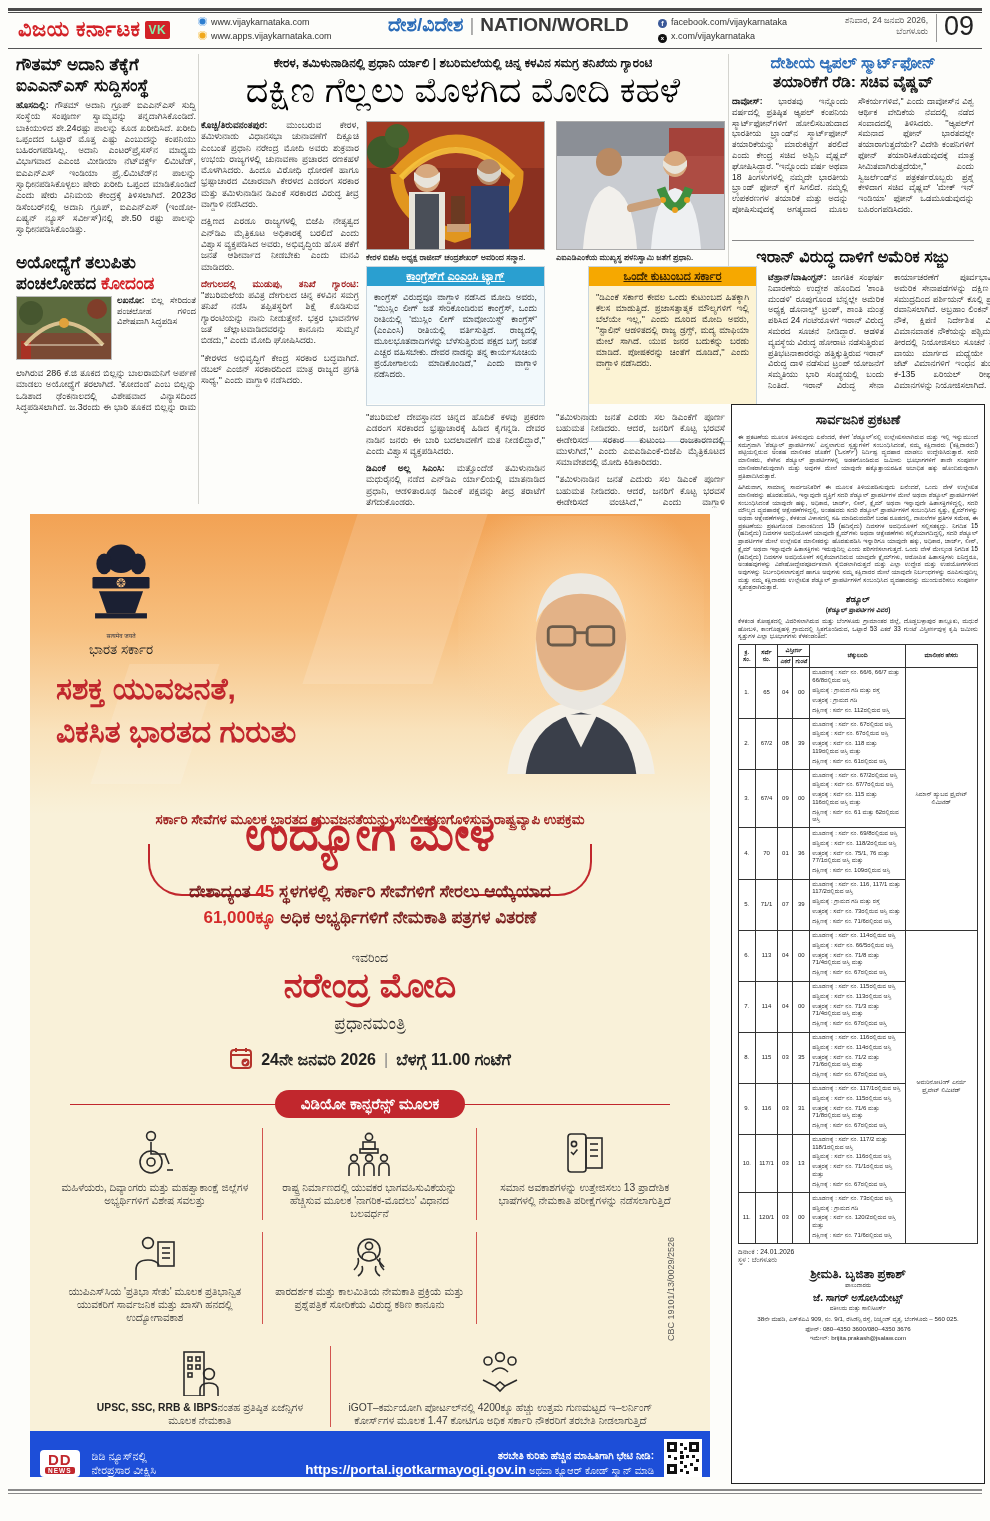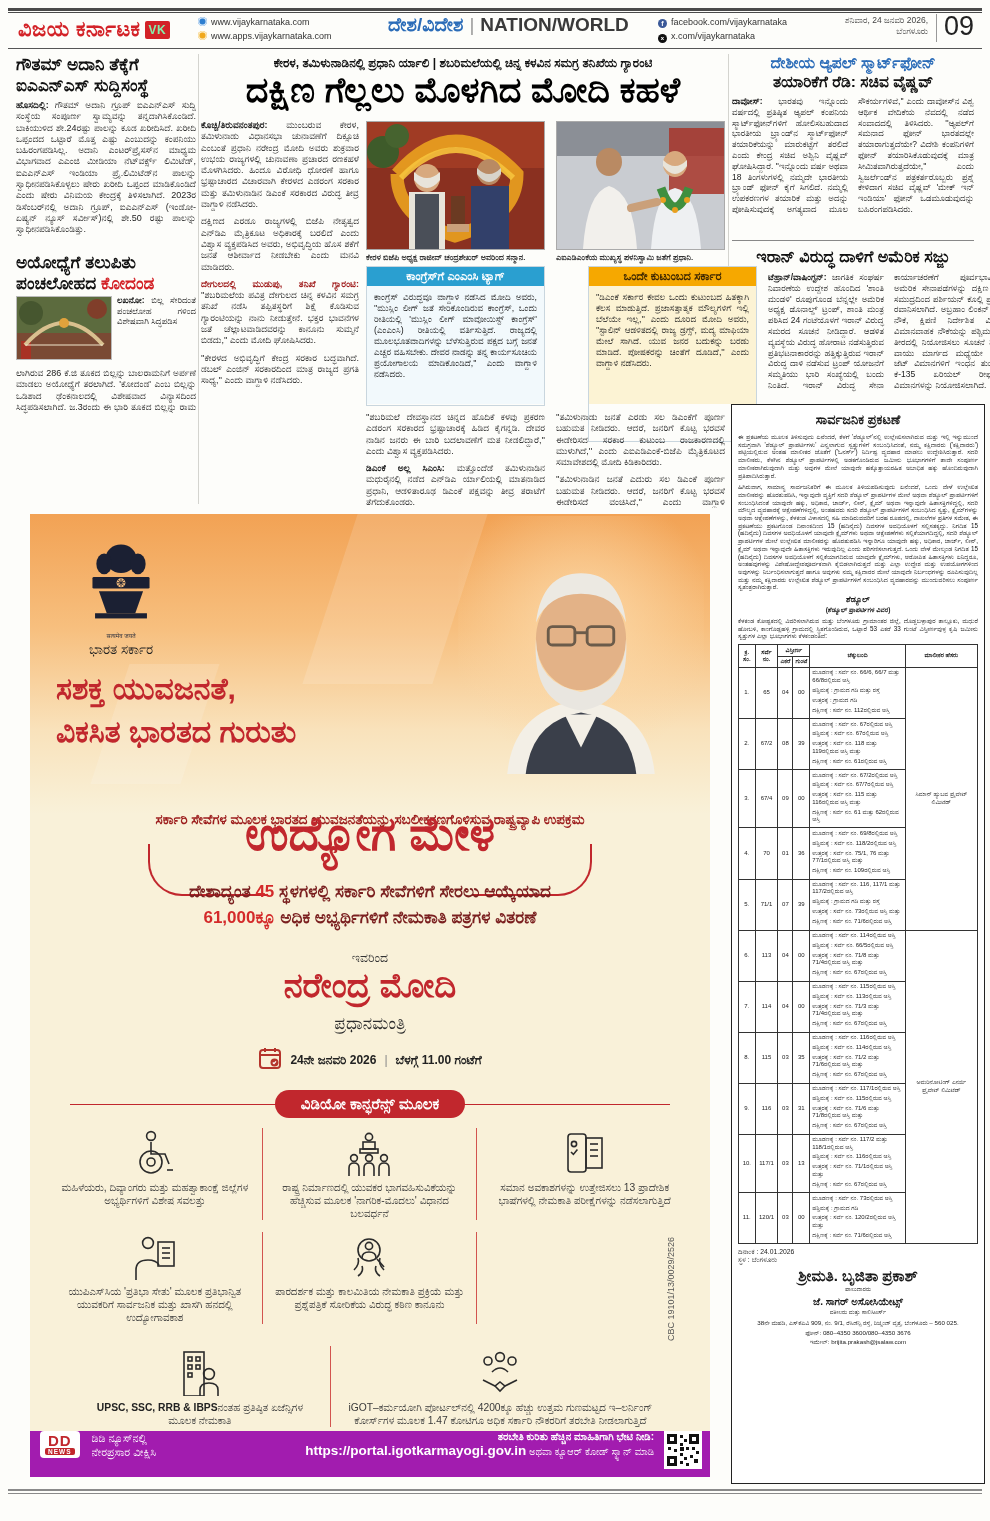--- a/index.html
+++ b/index.html
@@ -38,32 +38,32 @@
   #l-a1-b { left:16px; top:100px; width:180px; height:148px; }
   #l-a2-h { left:16px; top:252px; width:180px; }
   .red-word { color:#d32227; }
   #l-a2-photo { left:16px; top:296px; width:96px; height:64px; border:1px solid #bbb; }
   #l-a2-side { left:117px; top:295px; width:79px; height:70px; font-size:8.5px; line-height:10.5px; }
   #l-a2-b { left:16px; top:368px; width:180px; height:46px; }
   .lead { font-weight:bold; }
 
   
   #m-kicker { left:200px; top:56px; width:526px; font-size:12px; font-weight:bold; color:#111; text-align:center; }
-  #m-headline { left:198px; top:70px; width:530px; font-size:35px; font-weight:bold; line-height:40px; text-align:center; color:#000; }
+  #m-headline { left:198px; top:70px; width:530px; font-size:35px; font-weight:normal; line-height:40px; text-align:center; color:#000; }
   #m-c1 { left:201px; top:120px; width:158px; height:388px; }
   #m-c1 p, #m-c2b p, #m-c3b p { margin-bottom:6px; }
   .sublead { font-weight:bold; color:#a01d1d; }
   #m-photo1 { left:366px; top:121px; width:179px; height:129px; }
   #m-photo2 { left:556px; top:121px; width:169px; height:129px; }
   .photo { border:1px solid #aaa; overflow:hidden; }
   .caption { font-size:8px; font-weight:bold; color:#333; line-height:10px; }
   #m-cap1 { left:366px; top:253px; width:179px; }
   #m-cap2 { left:556px; top:253px; width:169px; }
   .subbox { border:1px solid #c9d6de; }
-  .subbox .bx-h { font-size:11.5px; font-weight:bold; text-align:center; padding:3px 0; }
+  .subbox .bx-h { font-size:11.5px; font-weight:bold; text-align:center; padding:3px 0;text-decoration:underline; }
   .subbox .bx-b { padding:6px 7px; font-size:8.8px; line-height:11px; }
   #m-box1 { left:366px; top:266px; width:179px; height:140px; }
   #m-box1 .bx-h { background:#2a9fd0; color:#fff; }
   #m-box1 .bx-b { background:#f2f9fc; height:118px; overflow:hidden; }
   #m-box2 { left:588px; top:266px; width:169px; height:176px; }
   #m-box2 .bx-h { background:#f6a800; color:#3c2600; }
   #m-box2 .bx-b { background:#fcf3d4; height:118px; overflow:hidden; }
   #m-c2b { left:366px; top:412px; width:179px; height:96px; }
   #m-c3b { left:556px; top:412px; width:169px; height:96px; }
 
@@ -83,21 +83,21 @@
   .n-sched { text-align:center; font-weight:bold; font-size:8px; margin:3px 0 1px; }
   .n-sched-sub { text-align:center; font-weight:bold; font-size:6.5px; margin-bottom:3px; }
   #n-table { width:100%; border-collapse:collapse; font-size:6px; line-height:7.4px; margin-top:2px; }
   #n-table th, #n-table td { border:0.5px solid #333; padding:1.5px 2px; vertical-align:middle; }
   #n-table th { font-weight:bold; text-align:center; }
   #n-table td { text-align:center; }
   #n-table td.bounds { text-align:left; }
   #n-table td.bounds div { margin-bottom:2.5px; }
   .n-foot { font-size:6.8px; margin-top:4px; }
   .n-sign { text-align:center; margin-top:3px; }
-  .n-sign .nm { font-weight:bold; font-size:15px; }
+  .n-sign .nm { font-weight:bold; font-size:12px; }
   .n-sign .rl { font-size:6px; margin:1px 0 3px; }
   .n-sign .firm { font-weight:bold; font-size:10px; }
   .n-sign .addr { font-size:6.2px; line-height:7.6px; margin-top:2px; }
 
   
   #ad { left:30px; top:514px; width:680px; height:963px; background:#f9f1d9; overflow:hidden; }
   #ad-grad { left:0; top:0; width:680px; height:300px;
      background:linear-gradient(180deg,#f2a254 0%,#f7bf7e 38%,#f9e2bb 72%,#f9f1d9 100%); }
   .ad-deco { position:absolute; background:rgba(255,255,255,.14); transform:skewX(-18deg); }
   #ad-emblem { left:52px; top:24px; width:78px; height:96px; }
@@ -112,37 +112,37 @@
   #orn-l { left:118px; border-right:none; border-top:none; border-radius:0 0 0 34px; }
   #orn-r { right:118px; border-left:none; border-top:none; border-radius:0 0 34px 0; }
   .orn-dot { position:absolute; top:313px; width:7px; height:7px; background:#c1272d; border-radius:50%; }
   #dot-l { left:242px; } #dot-r { right:242px; }
   .ad-desc { left:0; width:680px; text-align:center; font-size:17px; font-weight:bold; color:#7a1f1f; }
   #ad-desc1 { top:368px; } #ad-desc2 { top:394px; }
   .desc-num { color:#d42a2a; }
   #ad-by { left:0; top:437px; width:680px; text-align:center; font-size:12.5px; color:#333; }
   #ad-pm { left:0; top:452px; width:680px; text-align:center; font-size:34px; font-weight:bold; color:#c1272d; }
   #ad-pmtitle { left:0; top:500px; width:680px; text-align:center; font-size:17px; color:#2c2c2c; }
-  #ad-daterow { left:0; top:532px; width:680px; display:flex; justify-content:center; align-items:center; gap:8px; font-size:12px; font-weight:bold; color:#222; }
+  #ad-daterow { left:0; top:532px; width:680px; display:flex; justify-content:center; align-items:center; gap:8px; font-size:16px; font-weight:bold; color:#222; }
   #ad-daterow .thin { font-weight:normal; color:#888; }
   #ad-pill-line { left:40px; top:590px; width:600px; border-top:1.5px solid #c1272d; }
   #ad-pill { left:0; top:576px; width:680px; text-align:center; }
   #ad-pill span { display:inline-block; background:#c1272d; color:#fff; font-size:15px; font-weight:bold; padding:5px 26px; border-radius:17px; }
   #ad-grid { left:18px; top:614px; width:644px; display:grid; grid-template-columns:1fr 1fr 1fr; row-gap:12px; }
   .feat { padding:0 12px; text-align:center; }
   .feat:nth-child(3n+1), .feat:nth-child(3n+2) { border-right:1px solid #d2544f; }
   .feat .fic { height:48px; display:flex; align-items:flex-end; justify-content:center; margin-bottom:5px; }
   .feat .ftx, .feat2 .ftx { font-size:10.3px; line-height:13px; color:#3a3a3a; }
   #ad-grid2 { left:40px; top:832px; width:600px; display:grid; grid-template-columns:1fr 1.3fr; }
   .feat2 { padding:0 14px; text-align:center; }
   .feat2:first-child { border-right:1px solid #d2544f; }
   .feat2 .fic { height:50px; display:flex; align-items:flex-end; justify-content:center; margin-bottom:5px; }
   .lat { font-weight:bold; color:#222; }
   #ad-cbc { right:-26px; top:770px; font-size:9px; color:#555; transform:rotate(-90deg); transform-origin:center; width:130px; text-align:center; }
-  #ad-bar { left:0; bottom:0; width:680px; height:46px; background:#a21caf; display:flex; align-items:flex-start;margin-top:8px; }
+  #ad-bar { left:0; bottom:0; width:680px; height:46px; background:#1d4ed8; display:flex; align-items:flex-end;margin-top:8px; }
   #dd-logo { margin-left:10px; background:#fff; border-radius:4px; padding:2px 5px 3px; text-align:center; }
   #dd-logo .dd { color:#c1272d; font-weight:bold; font-size:15px; line-height:15px; letter-spacing:1px; }
   #dd-logo .news { background:#c1272d; color:#fff; font-size:6.5px; font-weight:bold; padding:0 3px; border-radius:2px; letter-spacing:1px; }
   #dd-text { margin-left:12px; color:#fff; font-size:11px; line-height:14px; }
   #bar-visit { margin-left:auto; text-align:right; color:#fff; margin-right:10px; }
   #bar-visit .v1 { font-size:10px; font-weight:bold; }
   #bar-visit .v2 { font-size:10px; }
   #bar-visit .url { font-size:13.5px; font-weight:bold; }
   #bar-qr { width:38px; height:38px; background:#fff; margin-right:8px; padding:2px; }
 

